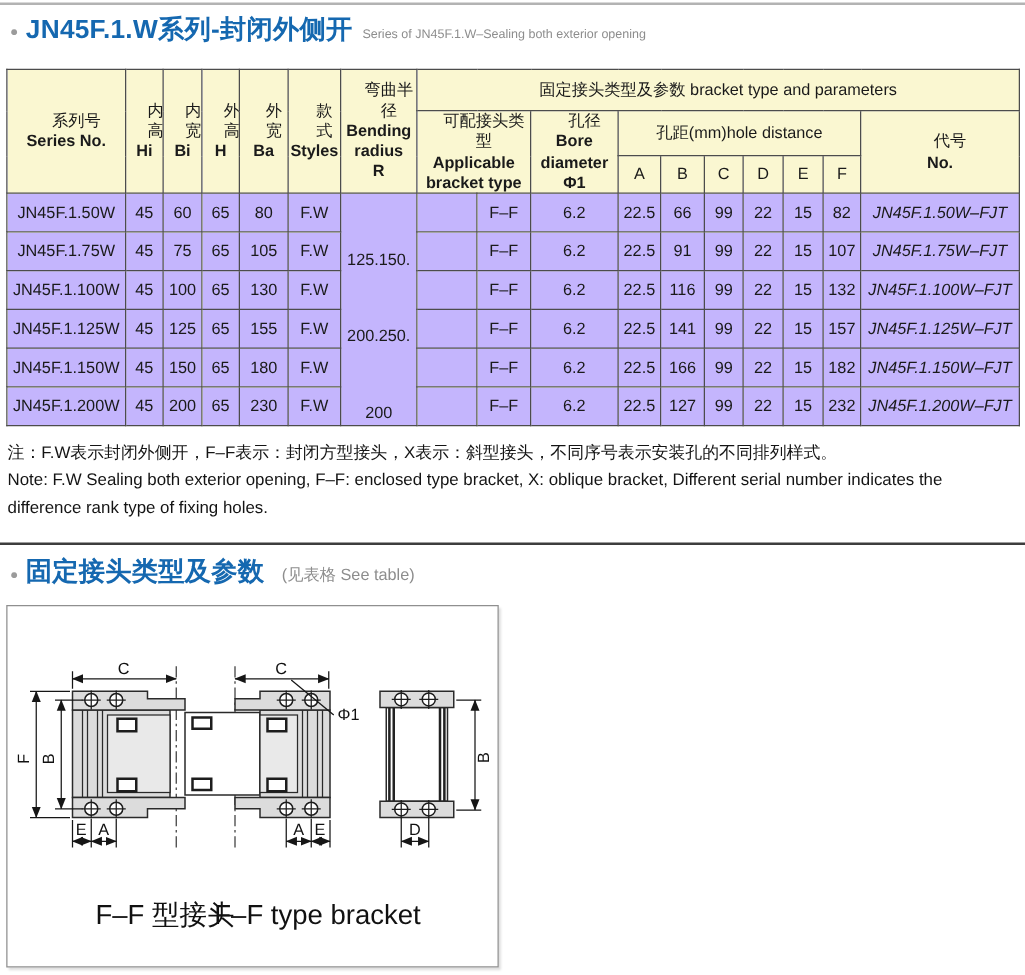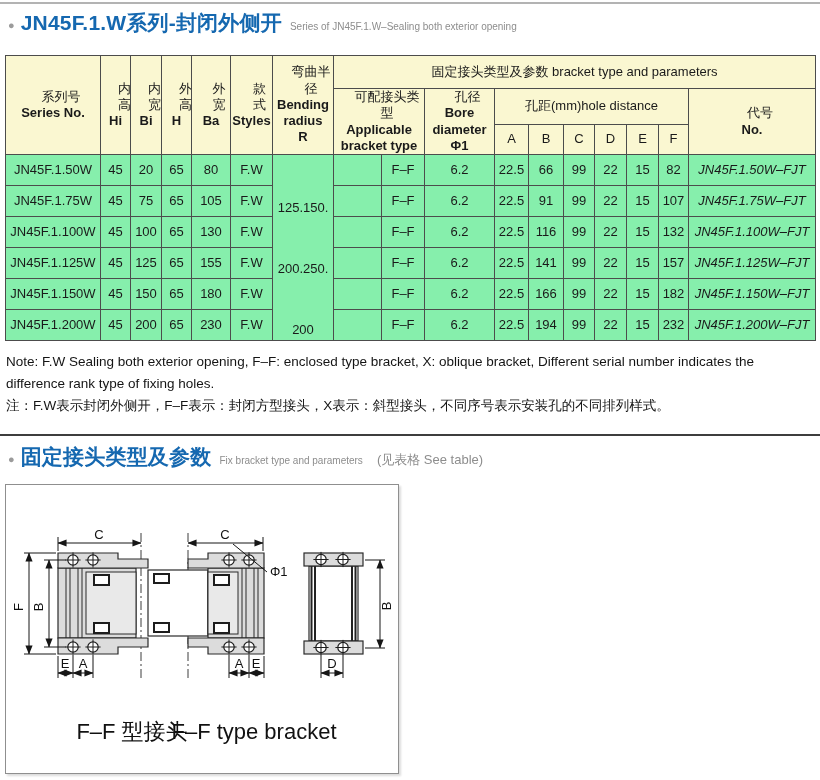--- a/index.html
+++ b/index.html
@@ -21,21 +21,21 @@
   
   #spec-table-wrap{position:absolute;left:5px;top:55px;width:810px;}
   table.spec{border-collapse:collapse;table-layout:fixed;width:810px;font-size:13px;}
   table.spec td{border:1px solid #4c4c4c;text-align:center;padding:0 1px;overflow:hidden;line-height:1.25;}
   table.spec thead td{background:#faf7d1;}
   td.al{text-align:left;padding-left:7px;}
   td.alno{text-align:left;padding-left:6px;font-style:italic;}
   .hdr-zh{display:block;margin-left:16px;}
   .hdr-en{display:block;font-weight:bold;}
   tr.hr1{height:33px;} tr.hr2{height:36px;} tr.hr3{height:30px;}
-  tr.dr{height:31px;background:#86efac;}
+  tr.dr{height:31px;background:#c4b5fd;}
   .bend-line{display:block;line-height:1.3;margin-top:44px;}
 
   
   #notes{position:absolute;left:6px;top:351px;width:806px;font-size:13.5px;line-height:1.62;color:#141414;}
   #notes p{margin:0;}
 
   
   #drawing-box{
     position:absolute;left:5px;top:484px;width:392px;height:288px;
     border:1px solid #8f8f8f;background:#fff;box-shadow:2px 2px 2px #dcdcdc;
@@ -133,21 +133,21 @@
       <td>C</td>
       <td>D</td>
       <td>E</td>
       <td>F</td>
     </tr>
   </thead>
   <tbody>
     <tr class="dr">
       <td class="al">JN45F.1.50W</td>
       <td>45</td>
-      <td>20</td>
+      <td>60</td>
       <td>65</td>
       <td>80</td>
       <td>F.W</td>
       <td rowspan="6">
             <span class="bend-line">125.150.</span>
             <span class="bend-line">200.250.</span>
             <span class="bend-line">200</span>
           </td>
       <td></td>
       <td>F–F</td>
@@ -236,42 +236,41 @@
       <td class="al">JN45F.1.200W</td>
       <td>45</td>
       <td>200</td>
       <td>65</td>
       <td>230</td>
       <td>F.W</td>
       <td></td>
       <td>F–F</td>
       <td>6.2</td>
       <td>22.5</td>
-      <td>194</td>
+      <td>127</td>
       <td>99</td>
       <td>22</td>
       <td>15</td>
       <td>232</td>
       <td class="alno">JN45F.1.200W–FJT</td>
     </tr>
   </tbody>
 </table>
 </div>
 
 <div id="notes">
+  <p>注：F.W表示封闭外侧开，F–F表示：封闭方型接头，X表示：斜型接头，不同序号表示安装孔的不同排列样式。</p>
   <p>Note: F.W Sealing both exterior opening, F–F: enclosed type bracket, X: oblique bracket, Different serial number indicates the difference rank type of fixing holes.</p>
-  <p>注：F.W表示封闭外侧开，F–F表示：封闭方型接头，X表示：斜型接头，不同序号表示安装孔的不同排列样式。</p>
 </div>
 
 <div id="divider2"></div>
 
 <div id="title2" class="sec-title">
   <span class="bullet">●</span>
   <span class="zh">固定接头类型及参数</span>
-  <span class="en">Fix bracket type and parameters</span>
   <span class="see">(见表格 See table)</span>
 </div>
 
 <div id="drawing-box">
 <svg width="392" height="288" viewBox="0 0 392 288" xmlns="http://www.w3.org/2000/svg">
   <defs>
     <marker id="ar" viewBox="0 0 10 10" refX="9.5" refY="5" markerWidth="9" markerHeight="9" orient="auto-start-reverse">
       <path d="M0,1 L10,5 L0,9 z" fill="#161616"></path>
     </marker>
     <g id="hole">

